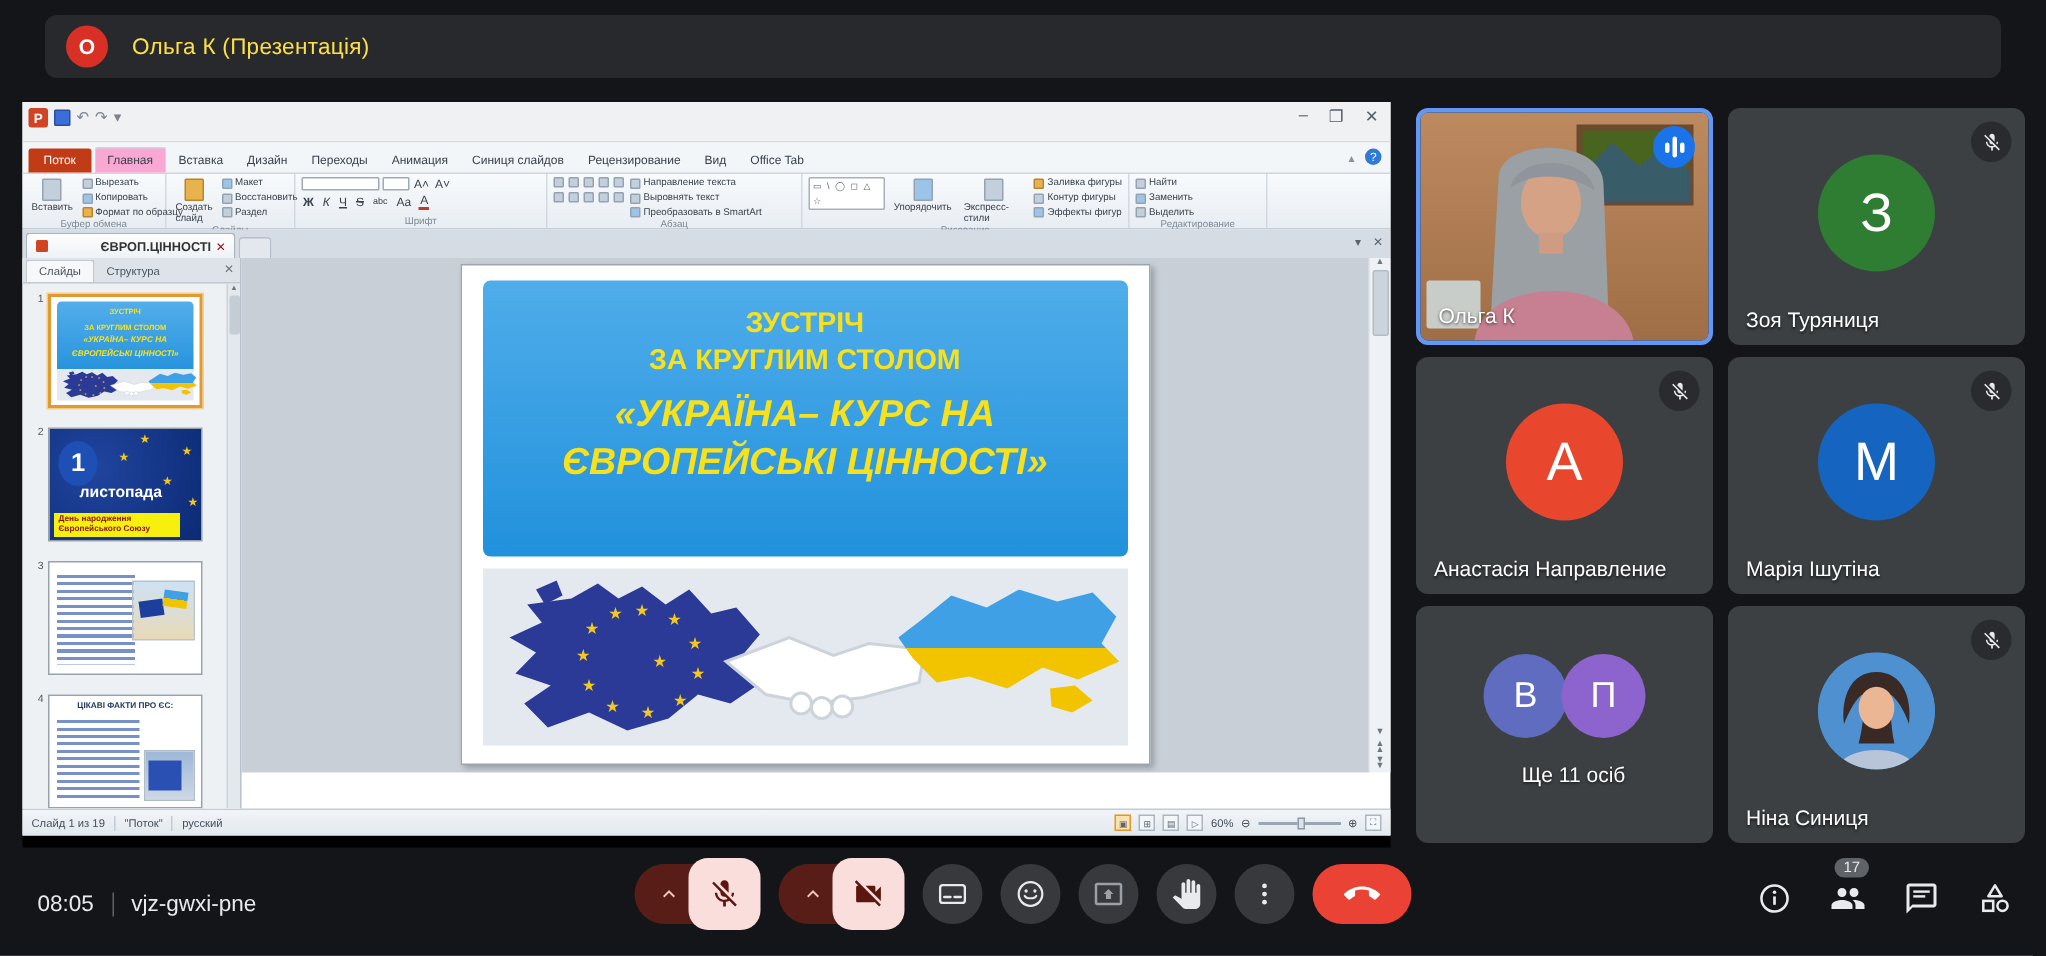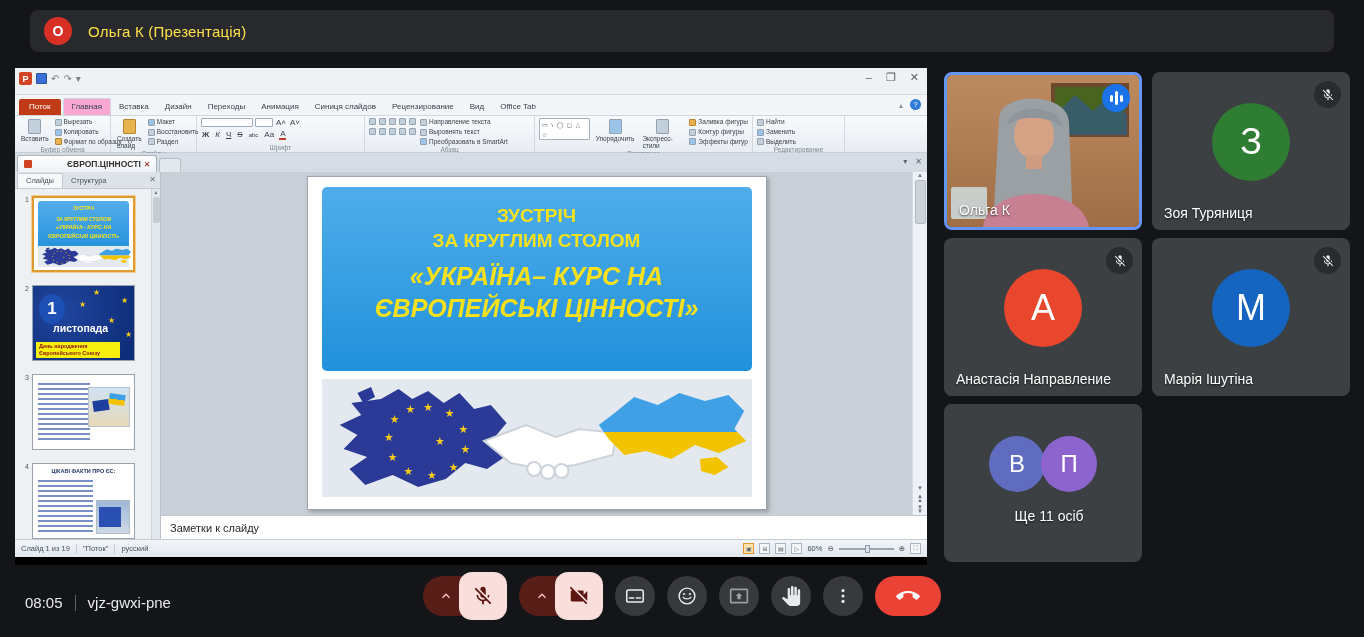--- a/index.html
+++ b/index.html
@@ -546,23 +546,20 @@
             <div class="vscroll">
               <span>▲</span>
                 <span class="vthumb"></span>
               <span class="vbottom">
                 <span>▼</span>
                 <span style="line-height:4px">▲<br>▲</span>
                 <span style="line-height:4px">▼<br>▼</span>
               </span>
             </div>
           </div>
-          <div class="notes">
-            <span>Заметки к слайду</span>
-          </div>
         </div>
       </div>
 
       <div class="ppt-status">
         <span>Слайд 1 из 19</span>
         <span class="st-sep"></span>
         <span>"Поток"</span>
         <span class="st-sep"></span>
         <span>русский</span>
         <span class="st-right">
@@ -649,20 +646,36 @@
       <span class="d" style="background-color: rgb(95, 108, 192);">
           <span>В</span>
         </span>
       <span class="d" style="background-color: rgb(141, 99, 206);">
           <span>П</span>
         </span>
     </span>
     <span class="name center">Ще 11 осіб</span>
   </div>
 
+  <div class="tile" style="left:1152px;top:404px">
+    <span class="micoff">
+        <svg width="14" height="14" color="#e8eaed">
+          <use href="#i-micoff"></use>
+        </svg>
+      </span>
+    <span class="avatar" style="overflow:hidden;background:#4e90d0">
+      <svg width="78" height="78" viewBox="0 0 72 72">
+        <circle cx="36" cy="36" r="36" fill="#4e90d0"></circle>
+        <path d="M36,12 C20,12 14,28 16,44 C20,34 24,28 27,26 C29,38 27,48 25,56 L47,56 C45,46 44,34 45,26 C50,30 54,38 56,44 C58,28 52,12 36,12 Z" fill="#3a2a26"></path>
+        <ellipse cx="36" cy="34" rx="11" ry="13" fill="#eab694"></ellipse>
+        <path d="M12,72 C15,56 57,56 60,72 Z" fill="#b8c4d8"></path>
+      </svg>
+    </span>
+    <span class="name">Ніна Синиця</span>
+  </div>
 
   <div class="bb-left">
     <span>08:05</span>
     <span class="bb-sep"></span>
     <span>vjz-gwxi-pne</span>
   </div>
 
   <div class="controls">
     <span class="combo">
       <span class="chev">
@@ -713,14 +726,37 @@
           <use href="#i-dots"></use>
         </svg>
       </span>
     <span class="endcall" style="background-color: rgb(234, 67, 53);">
       <svg width="24" height="24" color="#ffffff">
           <use href="#i-callend"></use>
         </svg>
     </span>
   </div>
 
+  <div class="bb-right">
+    <span class="rwrap">
+        <svg width="24" height="24" color="#e8eaed">
+          <use href="#i-info"></use>
+        </svg>
+      </span>
+    <span class="rwrap">
+      <span class="badge">17</span>
+      <svg width="24" height="24" color="#e8eaed">
+          <use href="#i-people"></use>
+        </svg>
+    </span>
+    <span class="rwrap">
+        <svg width="24" height="24" color="#e8eaed">
+          <use href="#i-chat"></use>
+        </svg>
+      </span>
+    <span class="rwrap">
+        <svg width="24" height="24" color="#e8eaed">
+          <use href="#i-activities"></use>
+        </svg>
+      </span>
+  </div>
 
 </div>
 
 </body></html>

